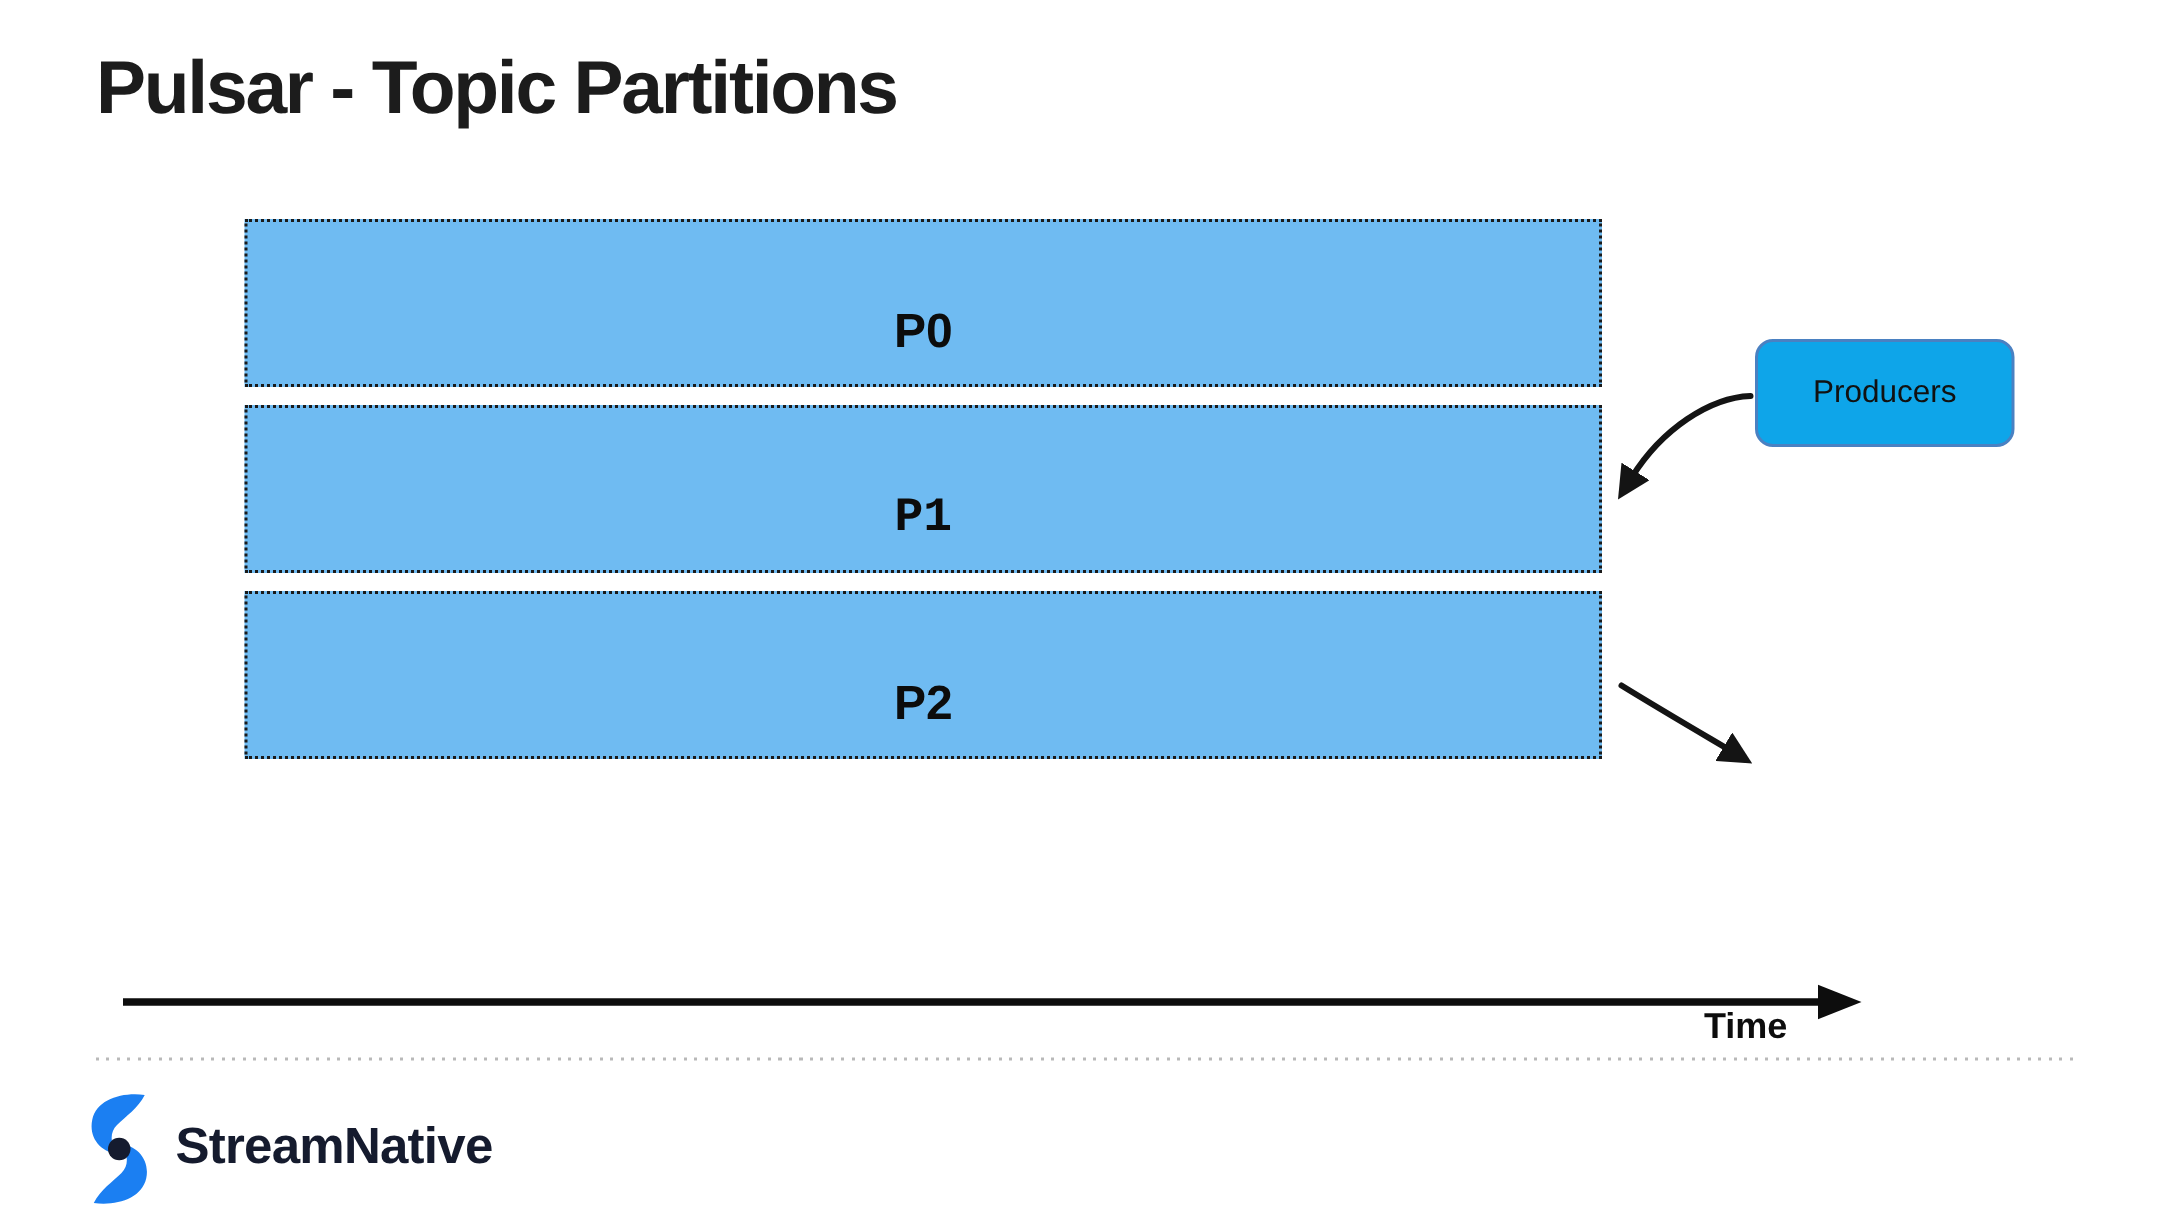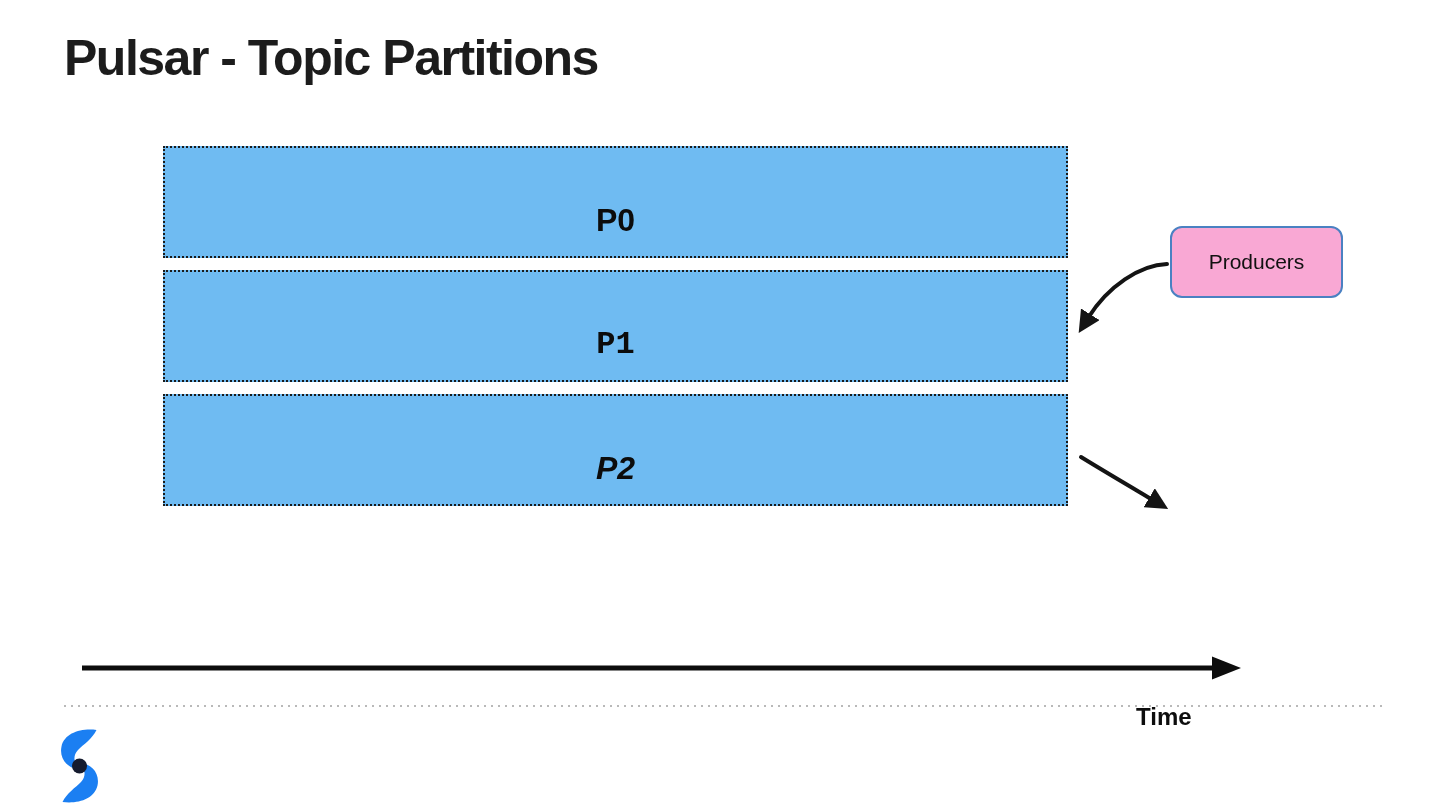--- a/index.html
+++ b/index.html
@@ -39,30 +39,30 @@
     justify-content: center;
   }
   .partition .p-label {
     font-size: 32px;
     font-weight: bold;
     color: #0c0c0c;
     margin-top: 37px;
   }
   .p0 { top: 146px; }
   .p1 { top: 270px; font-family: Liberation Mono, monospace; }
-  .p2 { top: 394px; font-style: italic; }
+  .p2 { top: 394px; }
   .p3 { top: 522px; }
 
   .actor-box {
     position: absolute;
     left: 1170px;
     width: 173px;
     height: 72px;
     box-sizing: border-box;
-    background: #f9a8d4;
+    background: #0ea5e9;
     border: 2.5px solid #4a81c2;
     border-radius: 12px;
     display: flex;
     align-items: center;
     justify-content: center;
   }
   .actor-box .a-label {
     font-size: 21px;
     font-weight: 500;
     color: #111111;
@@ -74,21 +74,21 @@
     position: absolute;
     left: 0;
     top: 0;
     width: 1440px;
     height: 810px;
     pointer-events: none;
   }
   .time-label {
     position: absolute;
     left: 1136px;
-    top: 704px;
+    top: 672px;
     font-size: 24px;
     font-weight: bold;
     color: #0d0d0d;
     line-height: 1.1;
   }
   .footer-divider {
     position: absolute;
     left: 64px;
     top: 705px;
     width: 1319px;
@@ -162,15 +162,16 @@
   <div class="footer-divider"></div>
 
   <div class="brand">
     <svg class="brand-icon" viewBox="0 0 41 74" xmlns="http://www.w3.org/2000/svg" aria-hidden="true">
       <path d="M 37.5 1 C 22 -1 5.5 4 2.5 17.5 C 0 29.5 8 39.5 21 40.5
                C 14.5 35 13.5 26.5 19 21 C 25 15 33 10 37.5 1 Z" fill="#1B7FF2"></path>
       <path d="M 3.5 73 C 19 75 35.5 70 38.5 56.5 C 41 44.5 33 34.5 20 33.5
                C 26.5 39 27.5 47.5 22 53 C 16 59 8 64 3.5 73 Z" fill="#1B7FF2"></path>
       <circle cx="20.5" cy="37" r="7.5" fill="#151B2E"></circle>
     </svg>
+    <span class="brand-name">StreamNative</span>
   </div>
 
 </div>
 
 </body></html>

